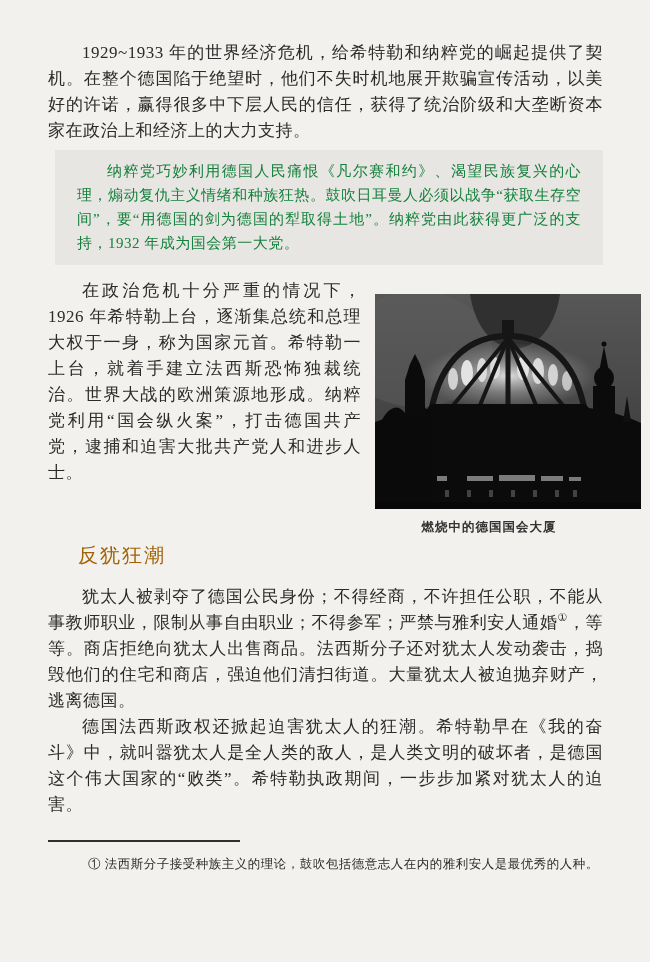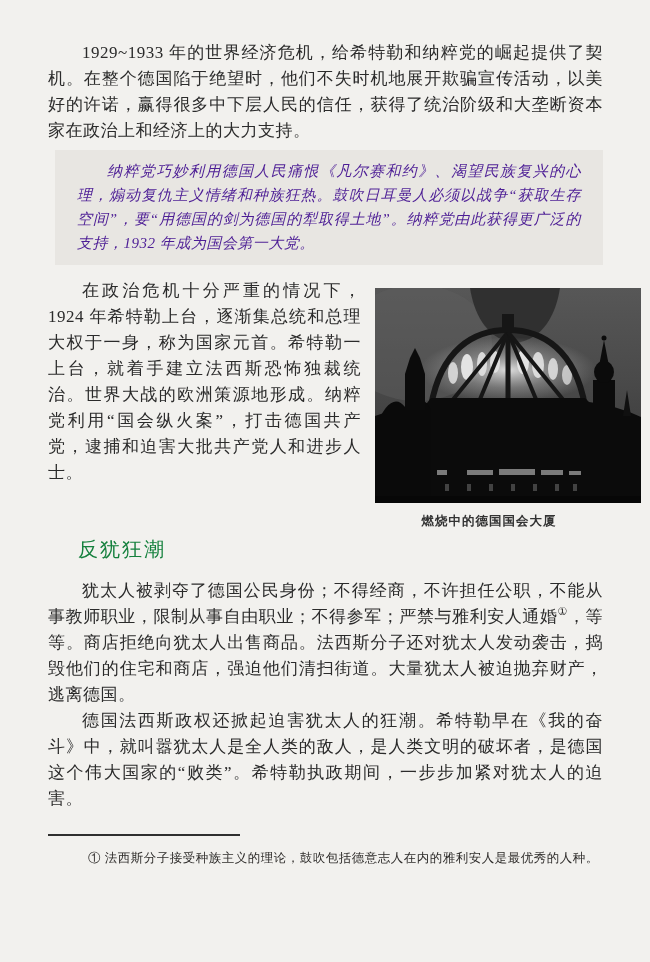--- a/index.html
+++ b/index.html
@@ -27,47 +27,46 @@
   .indent{text-indent:2em;}
   .graybox{
     background:#e8e6e2;
     margin:6px 0 13px 7px;
     padding:9px 22px 10px 22px;
   }
   .graybox p{
     margin:0;
     font-size:15px;
     line-height:24px;
-    font-style:italic;
     text-align:justify;
     text-indent:2em;
     letter-spacing:0.5px;
-    color:#4c1d95;
+    color:#15803d;
   }
   .photo-section{overflow:visible;}
   figure.photo{
     float:right;
     width:228px;
-    margin:10px 0 6px 14px;
+    margin:16px 0 6px 14px;
     padding:0;
   }
   figure.photo svg{display:block;width:266px;height:215px;}
   figcaption{
     text-align:center;
     font-size:12.5px;
     font-weight:bold;
     color:#333;
     margin-top:10px;
     letter-spacing:1px;
   }
   h2.section-heading{
     clear:both;
     font-family:"Liberation Sans","DejaVu Sans",sans-serif;
     font-weight:500;
-    color:#15803d;
+    color:#a16207;
     font-size:20px;
     letter-spacing:2px;
     margin:26px 0 15px 30px;
   }
   sup.ref{font-size:11px;line-height:0;}
   .footnote-area{margin-top:22px;clear:both;}
   .fn-divider{
     width:192px;
     border-top:2px solid #2f2f2f;
     margin:0 0 13px 0;
@@ -151,21 +150,21 @@
           <rect x="136" y="196" width="4" height="7"></rect>
           <rect x="158" y="196" width="4" height="7"></rect>
           <rect x="180" y="196" width="4" height="7"></rect>
           <rect x="198" y="196" width="4" height="7"></rect>
         </g>
         <rect y="208" width="266" height="7" fill="#070707"></rect>
       </svg>
       <figcaption>燃烧中的德国国会大厦</figcaption>
     </figure>
 
-    <p class="body indent">在政治危机十分严重的情况下，1924 年希特勒上台，逐渐集总统和总理大权于一身，称为国家元首。希特勒一上台，就着手建立法西斯恐怖独裁统治。世界大战的欧洲策源地形成。纳粹党利用“国会纵火案”，打击德国共产党，逮捕和迫害大批共产党人和进步人士。</p>
+    <p class="body indent">在政治危机十分严重的情况下，1926 年希特勒上台，逐渐集总统和总理大权于一身，称为国家元首。希特勒一上台，就着手建立法西斯恐怖独裁统治。世界大战的欧洲策源地形成。纳粹党利用“国会纵火案”，打击德国共产党，逮捕和迫害大批共产党人和进步人士。</p>
 
   </div>
 
   <h2 class="section-heading">反犹狂潮</h2>
 
   <p class="body indent"><span>犹太人被剥夺了德国公民身份；不得经商，不许担任公职，不能从事教师职业，限制从事自由职业；不得参军；严禁与雅利安人通婚</span><sup class="ref">①</sup><span>，等等。商店拒绝向犹太人出售商品。法西斯分子还对犹太人发动袭击，捣毁他们的住宅和商店，强迫他们清扫街道。大量犹太人被迫抛弃财产，逃离德国。</span></p>
 
   <p class="body indent">德国法西斯政权还掀起迫害犹太人的狂潮。希特勒早在《我的奋斗》中，就叫嚣犹太人是全人类的敌人，是人类文明的破坏者，是德国这个伟大国家的“败类”。希特勒执政期间，一步步加紧对犹太人的迫害。</p>
 
   <div class="footnote-area">

